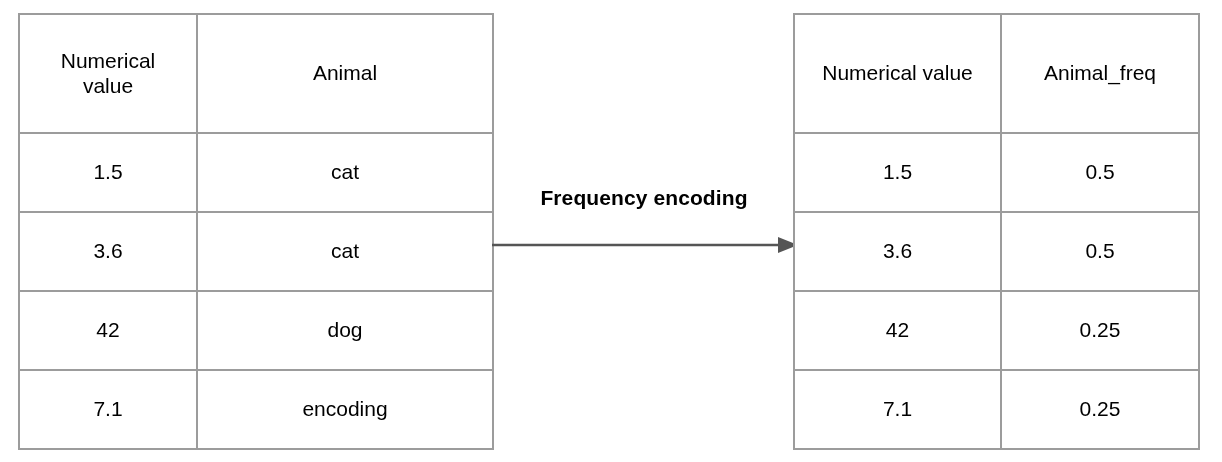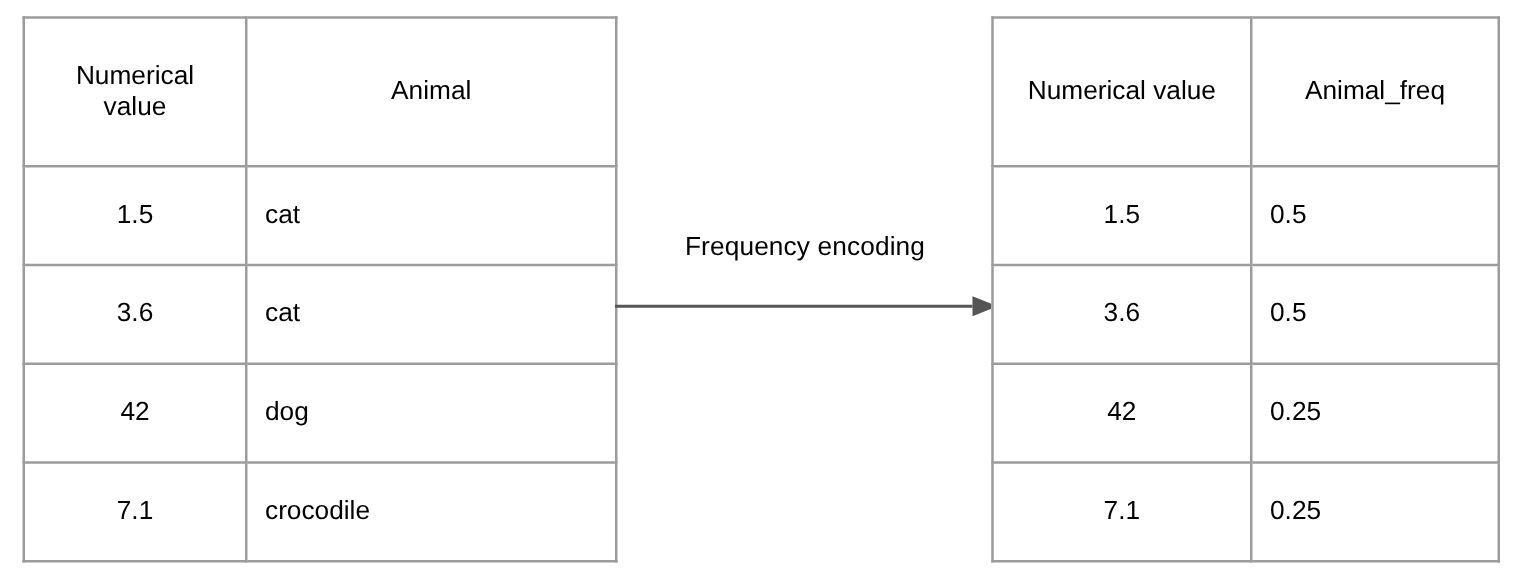--- a/index.html
+++ b/index.html
@@ -43,21 +43,21 @@
   }
   .data-table th {
     height: 117px;
     text-align: center;
   }
   .data-table td {
     height: 77px;
     margin-top: 10px;
   }
   .col-num  { text-align: center; }
-  .col-text { text-align: left; }
+  .col-text { text-align: center; }
 
   
   #source-table {
     left: 18px;
     top: 13px;
     width: 474px;
   }
   #source-table .c1 { width: 178px; }
   #source-table .c2 { width: 296px; }
 
@@ -78,21 +78,21 @@
     width: 312px;
     height: 80px;
   }
   .arrow-label {
     position: absolute;
     left: 0;
     top: 0;
     width: 312px;
     text-align: center;
     font-size: 21px;
-    font-weight: normal;
+    font-weight: bold;
     color: #000000;
     white-space: nowrap;
     letter-spacing: 0.1px;
   }
   .arrow-svg {
     position: absolute;
     left: 0;
     top: 44px;
     width: 312px;
     height: 30px;
@@ -123,21 +123,21 @@
       <tr>
         <td class="col-num">3.6</td>
         <td class="col-text">cat</td>
       </tr>
       <tr>
         <td class="col-num">42</td>
         <td class="col-text">dog</td>
       </tr>
       <tr>
         <td class="col-num">7.1</td>
-        <td class="col-text">crocodile</td>
+        <td class="col-text">encoding</td>
       </tr>
     </tbody>
   </table>
 
   <div class="arrow-group">
     <div class="arrow-label">Frequency encoding</div>
     <svg class="arrow-svg" viewBox="0 0 312 30" xmlns="http://www.w3.org/2000/svg">
       <line x1="4" y1="15" x2="290" y2="15" stroke="#555555" stroke-width="2.4"></line>
       <polygon points="290,7 310,15 290,23" fill="#555555"></polygon>
     </svg>

